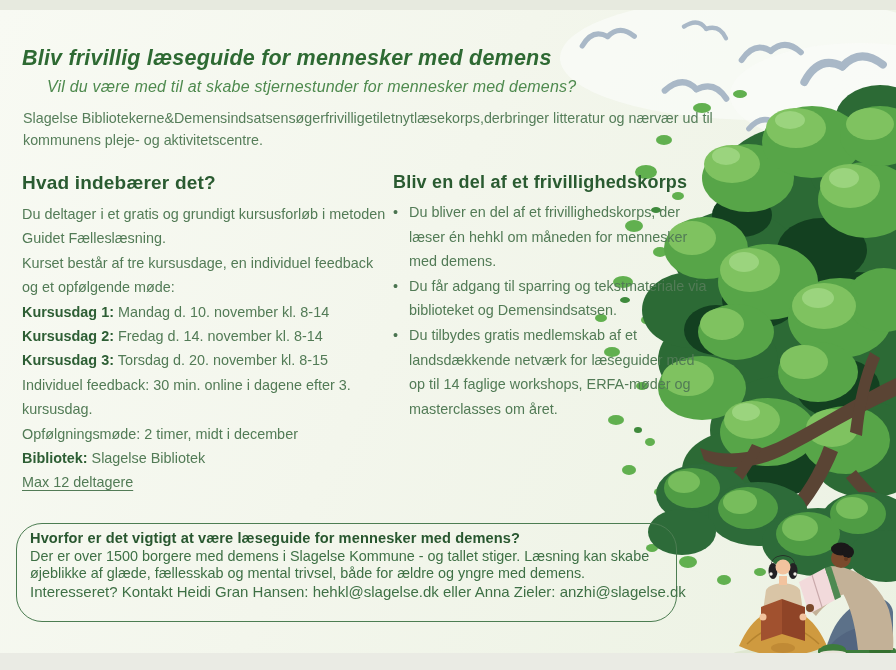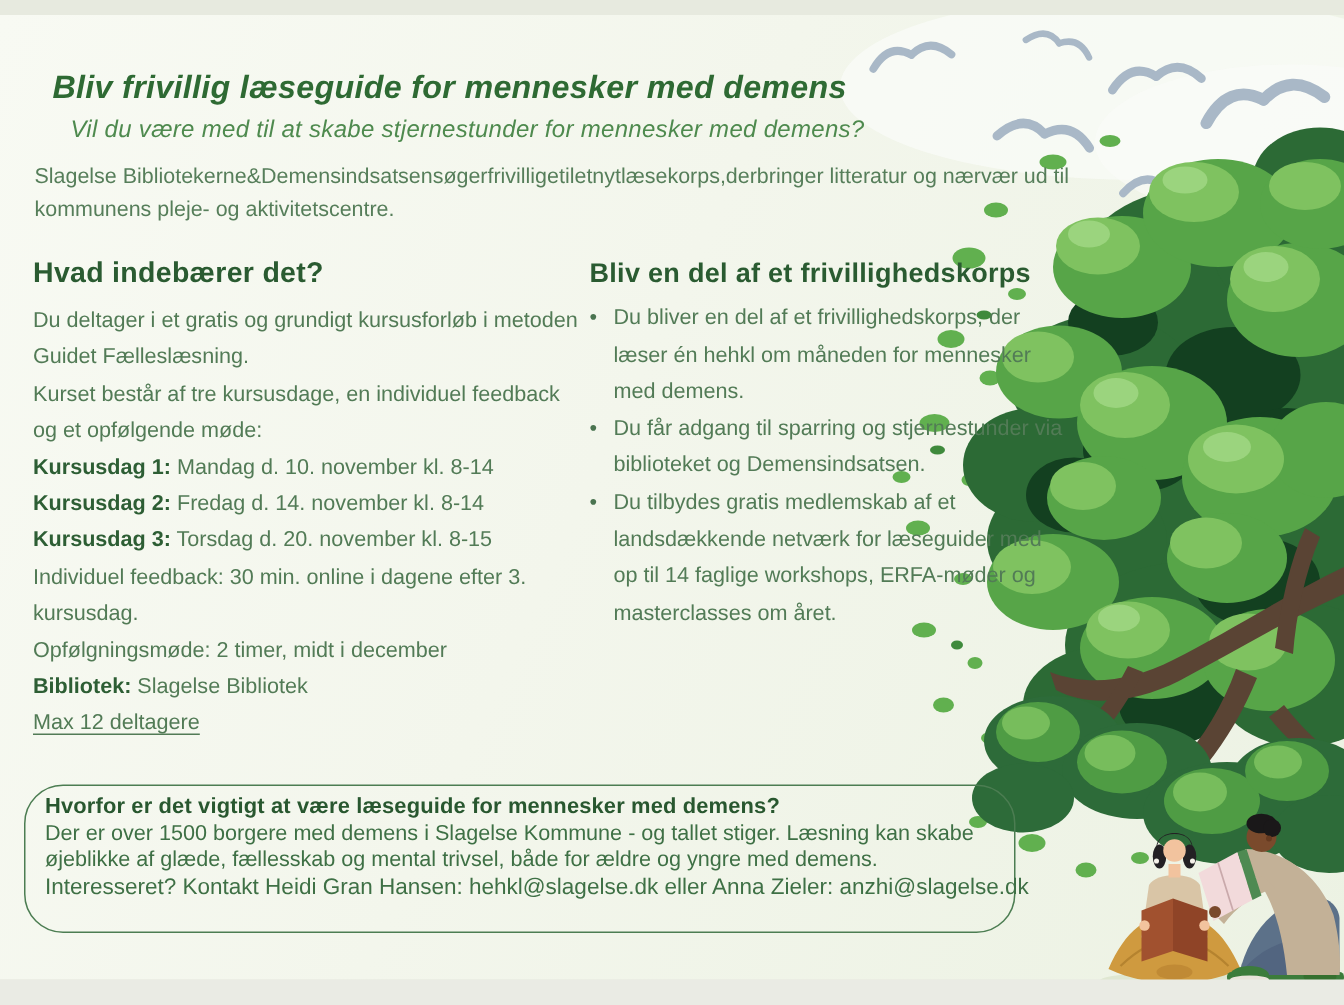--- a/index.html
+++ b/index.html
@@ -13,21 +13,21 @@
     position:absolute; left:0; top:10px; width:896px; height:643px;
     background:linear-gradient(115deg,#f8faf3 0%,#f3f6ec 45%,#ecf2e3 100%);
     z-index:0;
   }
   .art { position:absolute; left:0; top:0; width:896px; height:670px; z-index:1; }
   .top-strip { position:absolute; left:0; top:0; width:896px; height:10px; background:#e7eadf; z-index:2; }
   .bottom-strip { position:absolute; left:0; top:653px; width:896px; height:17px; background:#eaebe4; z-index:2; }
   .content { position:absolute; inset:0; z-index:3; }
 
   .title {
-    position:absolute; left:35px; top:46px;
+    position:absolute; left:22px; top:46px;
     font-size:21.5px; font-weight:700; font-style:italic; letter-spacing:.2px;
     color:#2e6a33;
   }
   .subtitle {
     position:absolute; left:23px; top:78px;
     font-size:16px; font-style:italic; color:#4e8a4e; letter-spacing:.2px;margin-left:24px;
   }
   .intro {
     position:absolute; left:23px; top:108px; width:700px;
     font-size:14.3px; line-height:21.5px; color:#567e5a;
@@ -283,21 +283,21 @@
 
     <div class="col-right">
       <h2 class="col-h">Bliv en del af et frivillighedskorps</h2>
       <div class="bullets">
         <div class="bullet">
             <span class="dot">•</span>
             <span>Du bliver en del af et frivillighedskorps, der læser én hehkl om måneden for mennesker med demens.</span>
           </div>
         <div class="bullet">
             <span class="dot">•</span>
-            <span>Du får adgang til sparring og stjernestunder via biblioteket og Demensindsatsen.</span>
+            <span>Du får adgang til sparring og tekstmateriale via biblioteket og Demensindsatsen.</span>
           </div>
         <div class="bullet">
             <span class="dot">•</span>
             <span>Du tilbydes gratis medlemskab af et landsdækkende netværk for læseguider med op til 14 faglige workshops, ERFA-møder og masterclasses om året.</span>
           </div>
       </div>
     </div>
 
     <div class="info-box">
       <div class="box-h">Hvorfor er det vigtigt at være læseguide for mennesker med demens?</div>

